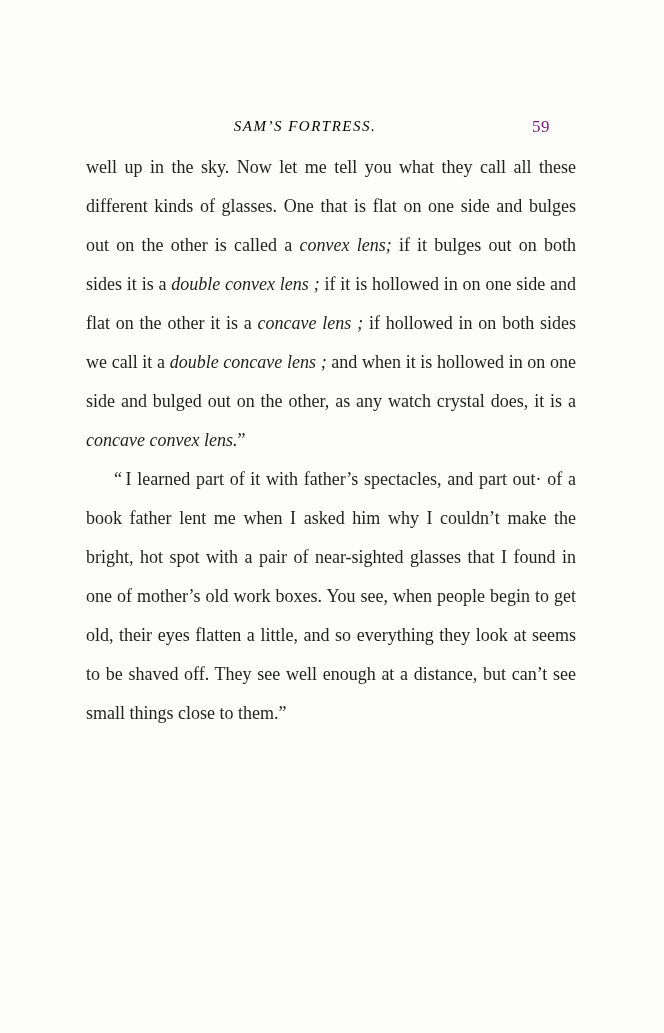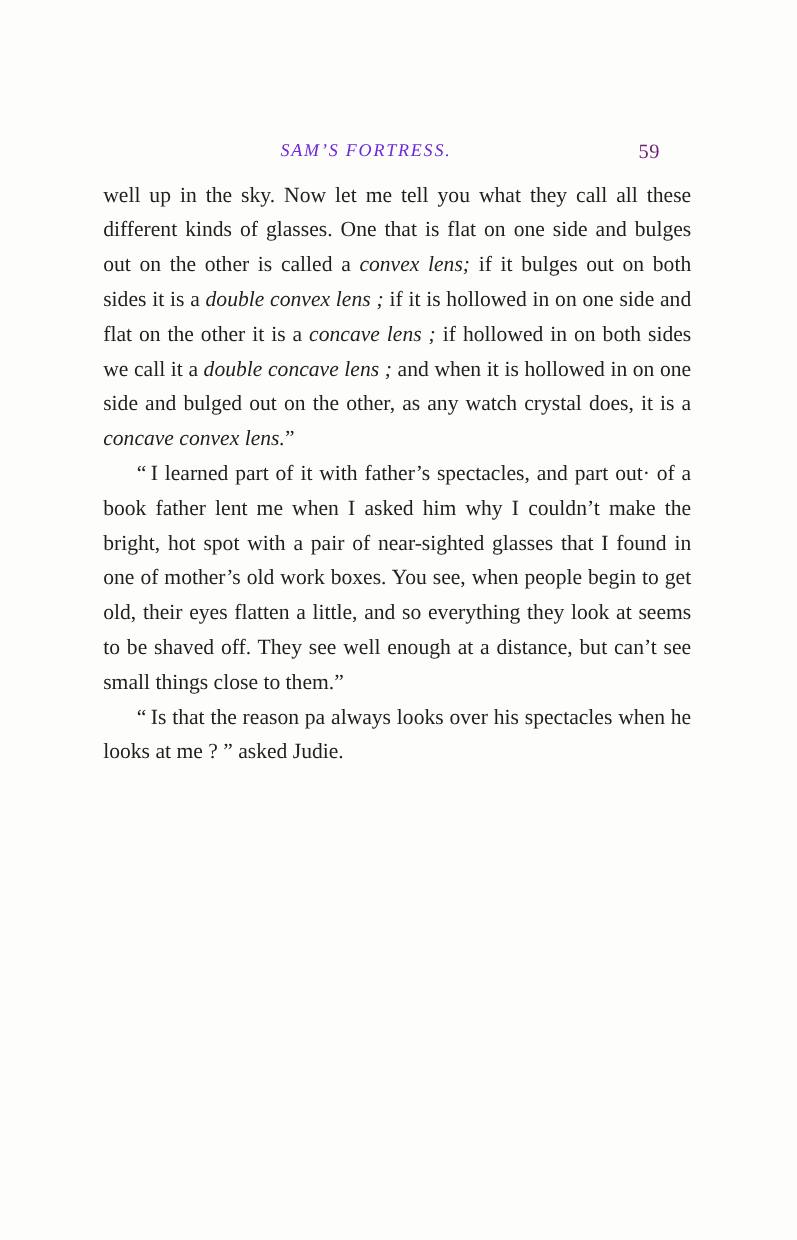--- a/index.html
+++ b/index.html
@@ -25,38 +25,38 @@
     height: 24px;
   }
   .running-title {
     position: absolute;
     left: calc(50% - 26px);
     transform: translateX(-50%);
     top: 0;
     font-style: italic;
     font-size: 15px;
     letter-spacing: 1.5px;
-    color: #6d28d9;
+    color: #000000;
     white-space: nowrap;
   }
   .page-number {
     position: absolute;
     right: 26px;
     top: -1px;
     font-size: 17px;
     letter-spacing: 0.5px;
     color: #701a75;
   }
   .body-text {
     position: absolute;
     top: 148px;
     left: 86px;
     width: 490px;
     font-size: 18px;
-    line-height: 29px;
+    line-height: 39px;
     text-align: justify;
     color: #1f1f1f;
   }
   .para {
     margin: 0;
     padding: 0;
     text-indent: 28px;
   }
   .para.no-indent {
     text-indent: 0;
@@ -81,18 +81,17 @@
     <span class="page-number">59</span>
   </div>
 
   <div class="body-text">
 
     <p class="para no-indent"><span>well up in the sky.  Now let me tell you what they call all these different kinds of glasses.  One that is flat on one side and bulges out on the other is called a </span><span class="italic">convex lens;</span><span> if it bulges out on both sides it is a </span><span class="italic">double convex lens ;</span><span> if it is hollowed in on one side and flat on the other it is a </span><span class="italic">concave lens ;</span><span> if hollowed in on both sides we call it a </span><span class="italic">double concave lens ;</span><span> and when it is hollowed in on one side and bulged out on the other, as any watch crystal does, it is a </span><span class="italic">concave convex lens.</span><span>”</span></p>
 
 
     <p class="para"><span>“ I learned  part of  it with father’s  spectacles, and  part out· of  a book  father  lent  me  when I asked  him  why I couldn’t  make  the  bright,  hot spot  with  a  pair  of  near-sighted  glasses  that  I found  in one of  mother’s  old  work  boxes.   You see, when people begin to get old, their eyes flatten a little, and so everything they look at seems to be shaved  off.   They  see well  enough  at a distance, but can’t see small things close to them.”</span></p>
 
-    <p class="para"><span>“ Is  that  the  reason pa  always  looks  over his spectacles when he looks at me ? ”  asked Judie.</span></p>
 
 
   </div>
 
 </div>
 
 </body></html>

